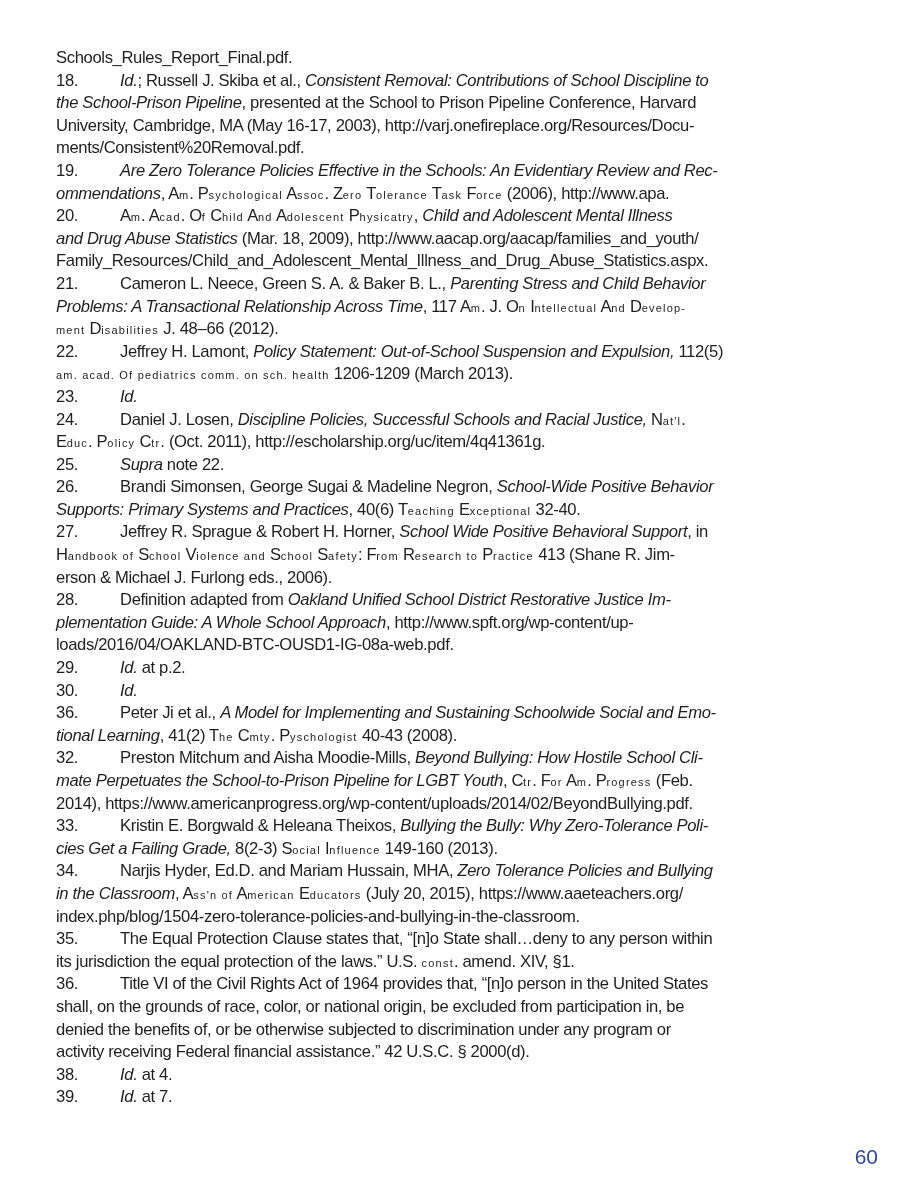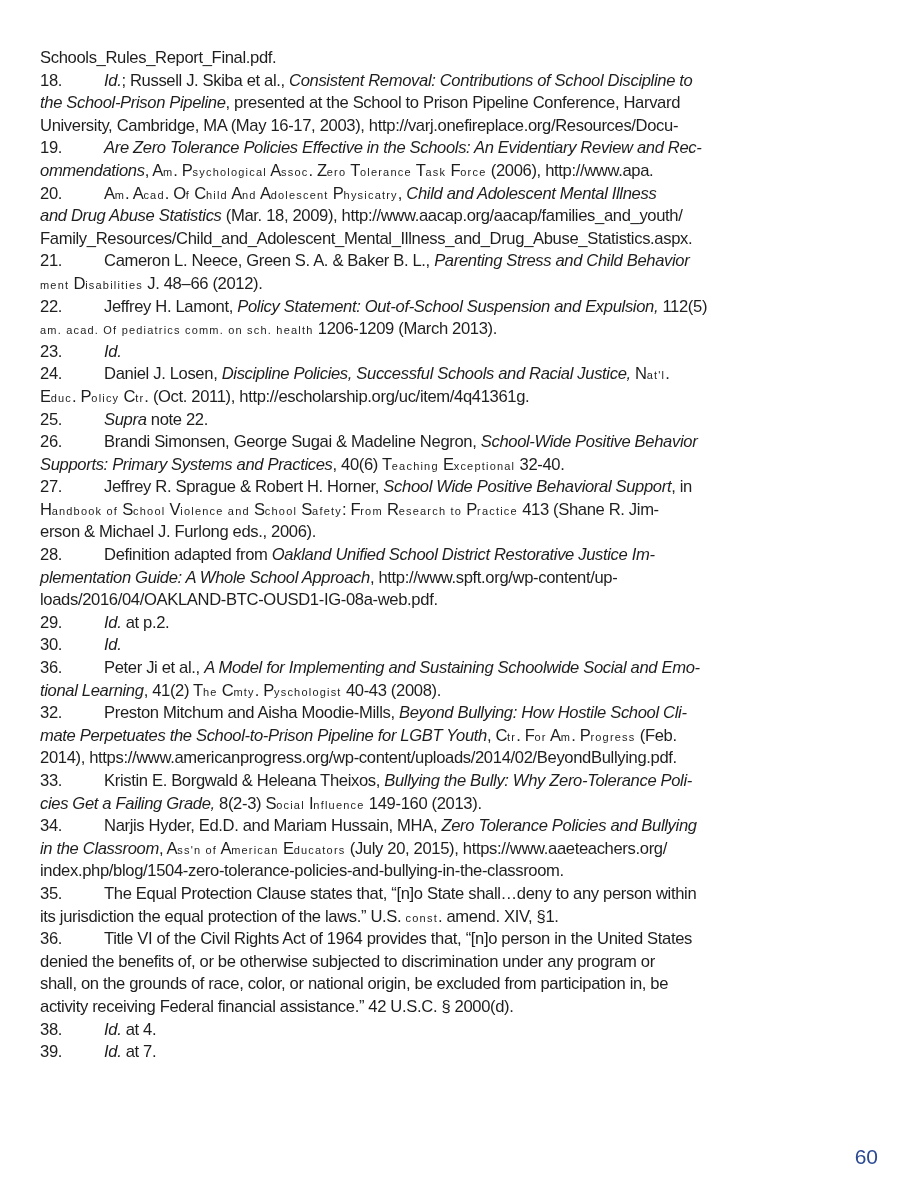--- a/index.html
+++ b/index.html
@@ -3,43 +3,45 @@
 <meta charset="utf-8">
 <style>
   html, body { margin:0; padding:0; background:#ffffff; }
   body { width:918px; height:1188px; position:relative; overflow:hidden; }
   .page {
     position:absolute; left:40px; top:47px; width:752px;
     font-family:"Liberation Sans", sans-serif;
     font-size:16.6px; line-height:22.6px; color:#1e1e1e;
     letter-spacing:-0.35px;
   }
-  .line { white-space:nowrap; height:22.6px; display:block; }
+  .line { white-space:nowrap; height:22.6px; display:block;margin-left:16px; }
   .num { display:inline-block; width:64px; }
   i { font-style:italic; }
   .sc { font-size:11px; letter-spacing:1.2px; }
   .pagenum {
     position:absolute; right:40px; top:1145px;
     font-family:"Liberation Sans", sans-serif; font-size:21px; color:#2c4a92;
   }
 </style>
 </head>
 <body>
 
 <div class="page" id="page">
     <div class="line"><span>Schools_Rules_Report_Final.pdf.</span></div>
     <div class="line"><span class="num">18.</span><i>Id.</i><span>; Russell J. Skiba et al., </span><i>Consistent Removal: Contributions of School Discipline to</i></div>
     <div class="line"><i>the School-Prison Pipeline</i><span>, presented at the School to Prison Pipeline Conference, Harvard</span></div>
     <div class="line"><span>University, Cambridge, MA (May 16-17, 2003), http://varj.onefireplace.org/Resources/Docu-</span></div>
+    <div class="line"><span>ments/Consistent%20Removal.pdf.</span></div>
     <div class="line"><span class="num">19.</span><i>Are Zero Tolerance Policies Effective in the Schools: An Evidentiary Review and Rec-</i></div>
     <div class="line"><i>ommendations</i><span>, A</span><span class="sc">m</span><span>. P</span><span class="sc">sychological</span><span> A</span><span class="sc">ssoc</span><span>. Z</span><span class="sc">ero</span><span> T</span><span class="sc">olerance</span><span> T</span><span class="sc">ask</span><span> F</span><span class="sc">orce</span><span> (2006), http://www.apa.</span></div>
     <div class="line"><span class="num">20.</span><span>A</span><span class="sc">m</span><span>. A</span><span class="sc">cad</span><span>. O</span><span class="sc">f</span><span> C</span><span class="sc">hild</span><span> A</span><span class="sc">nd</span><span> A</span><span class="sc">dolescent</span><span> P</span><span class="sc">hysicatry</span><span>, </span><i>Child and Adolescent Mental Illness</i></div>
     <div class="line"><i>and Drug Abuse Statistics</i><span> (Mar. 18, 2009), http://www.aacap.org/aacap/families_and_youth/</span></div>
     <div class="line"><span>Family_Resources/Child_and_Adolescent_Mental_Illness_and_Drug_Abuse_Statistics.aspx.</span></div>
     <div class="line"><span class="num">21.</span><span>Cameron L. Neece, Green S. A. &amp; Baker B. L., </span><i>Parenting Stress and Child Behavior</i></div>
+    <div class="line"><i>Problems: A Transactional Relationship Across Time</i><span>, 117 A</span><span class="sc">m</span><span>. J. O</span><span class="sc">n</span><span> I</span><span class="sc">ntellectual</span><span> A</span><span class="sc">nd</span><span> D</span><span class="sc">evelop-</span></div>
     <div class="line"><span class="sc">ment</span><span> D</span><span class="sc">isabilities</span><span> J. 48–66 (2012).</span></div>
     <div class="line"><span class="num">22.</span><span>Jeffrey H. Lamont, </span><i>Policy Statement: Out-of-School Suspension and Expulsion,</i><span> 112(5)</span></div>
     <div class="line"><span class="sc">am. acad. Of pediatrics comm. on sch. health</span><span> 1206-1209 (March 2013).</span></div>
     <div class="line"><span class="num">23.</span><i>Id.</i></div>
     <div class="line"><span class="num">24.</span><span>Daniel J. Losen, </span><i>Discipline Policies, Successful Schools and Racial Justice,</i><span> N</span><span class="sc">at'l</span><span>.</span></div>
     <div class="line"><span>E</span><span class="sc">duc</span><span>. P</span><span class="sc">olicy</span><span> C</span><span class="sc">tr</span><span>. (Oct. 2011), http://escholarship.org/uc/item/4q41361g.</span></div>
     <div class="line"><span class="num">25.</span><i>Supra</i><span> note 22.</span></div>
     <div class="line"><span class="num">26.</span><span>Brandi Simonsen, George Sugai &amp; Madeline Negron, </span><i>School-Wide Positive Behavior</i></div>
     <div class="line"><i>Supports: Primary Systems and Practices</i><span>, 40(6) T</span><span class="sc">eaching</span><span> E</span><span class="sc">xceptional</span><span> 32-40.</span></div>
     <div class="line"><span class="num">27.</span><span>Jeffrey R. Sprague &amp; Robert H. Horner, </span><i>School Wide Positive Behavioral Support</i><span>, in</span></div>
@@ -56,19 +58,19 @@
     <div class="line"><i>mate Perpetuates the School-to-Prison Pipeline for LGBT Youth</i><span>, C</span><span class="sc">tr</span><span>. F</span><span class="sc">or</span><span> A</span><span class="sc">m</span><span>. P</span><span class="sc">rogress</span><span> (Feb.</span></div>
     <div class="line"><span>2014), https://www.americanprogress.org/wp-content/uploads/2014/02/BeyondBullying.pdf.</span></div>
     <div class="line"><span class="num">33.</span><span>Kristin E. Borgwald &amp; Heleana Theixos, </span><i>Bullying the Bully: Why Zero-Tolerance Poli-</i></div>
     <div class="line"><i>cies Get a Failing Grade,</i><span> 8(2-3) S</span><span class="sc">ocial</span><span> I</span><span class="sc">nfluence</span><span> 149-160 (2013).</span></div>
     <div class="line"><span class="num">34.</span><span>Narjis Hyder, Ed.D. and Mariam Hussain, MHA, </span><i>Zero Tolerance Policies and Bullying</i></div>
     <div class="line"><i>in the Classroom</i><span>, A</span><span class="sc">ss'n of</span><span> A</span><span class="sc">merican</span><span> E</span><span class="sc">ducators</span><span> (July 20, 2015), https://www.aaeteachers.org/</span></div>
     <div class="line"><span>index.php/blog/1504-zero-tolerance-policies-and-bullying-in-the-classroom.</span></div>
     <div class="line"><span class="num">35.</span><span>The Equal Protection Clause states that, “[n]o State shall…deny to any person within</span></div>
     <div class="line"><span>its jurisdiction the equal protection of the laws.” U.S. </span><span class="sc">const</span><span>. amend. XIV, §1.</span></div>
     <div class="line"><span class="num">36.</span><span>Title VI of the Civil Rights Act of 1964 provides that, “[n]o person in the United States</span></div>
+    <div class="line"><span>shall, on the grounds of race, color, or national origin, be excluded from participation in, be</span></div>
     <div class="line"><span>denied the benefits of, or be otherwise subjected to discrimination under any program or</span></div>
-    <div class="line"><span>shall, on the grounds of race, color, or national origin, be excluded from participation in, be</span></div>
     <div class="line"><span>activity receiving Federal financial assistance.” 42 U.S.C. § 2000(d).</span></div>
     <div class="line"><span class="num">38.</span><i>Id.</i><span> at 4.</span></div>
     <div class="line"><span class="num">39.</span><i>Id.</i><span> at 7.</span></div>
   </div>
 <div class="pagenum">60</div>
 
 </body></html>

